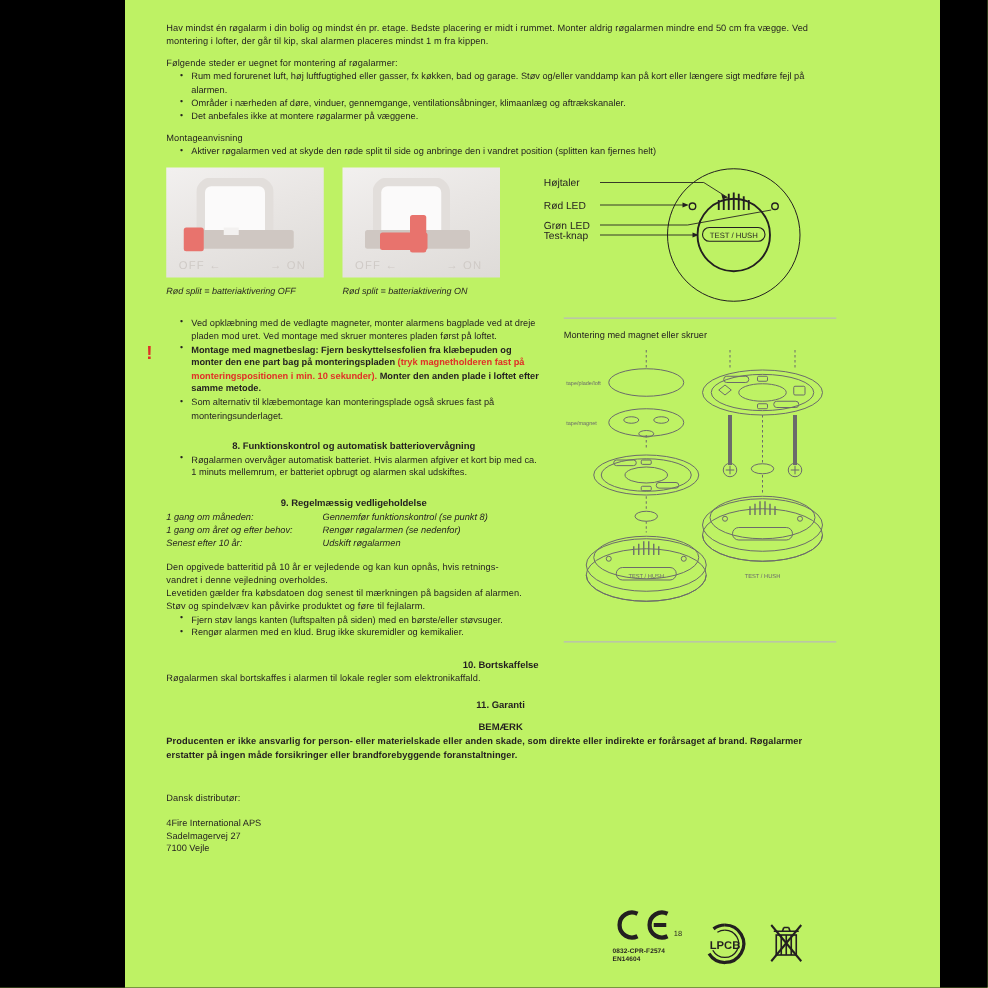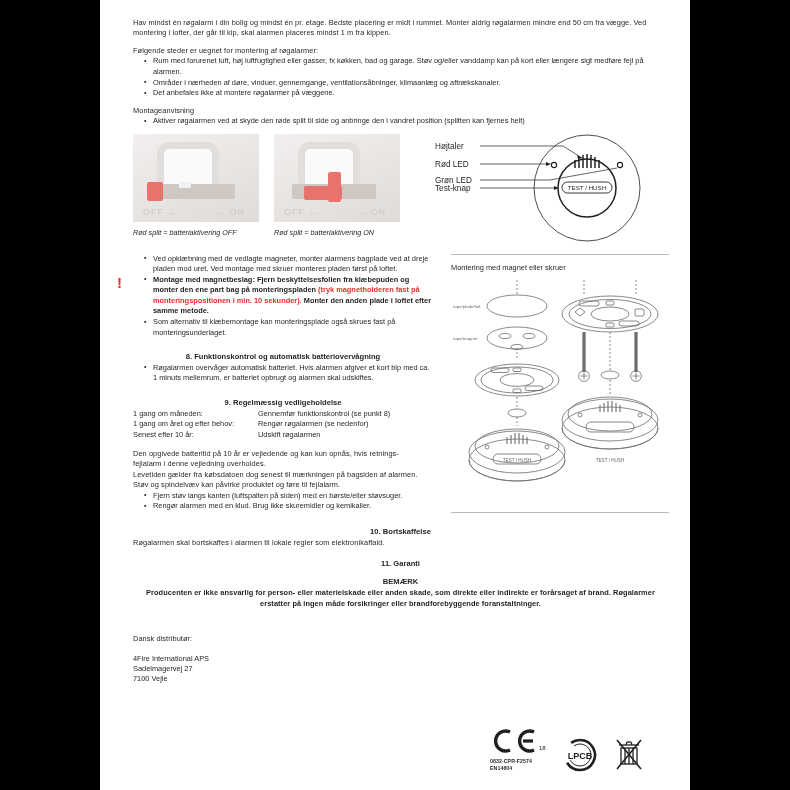--- a/index.html
+++ b/index.html
@@ -6,22 +6,22 @@
   html, body {
     margin: 0; padding: 0;
     width: 790px; height: 790px;
     background: #000;
     font-family: "Liberation Sans", sans-serif;
     overflow: hidden;
   }
   #page {
     position: absolute;
     left: 100px; top: 0;
-    width: 590px; height: 790px;
-    background: #ffffff;
+    width: 652px; height: 790px;
+    background: #bef264;
   }
   .content {
     position: absolute;
     left: 33px; top: 18px;
     width: 535px;
   }
   p, li, div { color: #231f20; }
 
   
   .para {
@@ -49,21 +49,21 @@
     left: 0; top: -0.5px;
     font-size: 7px;
   }
   .hdr {
     font-size: 7.6px;
     font-weight: bold;
     line-height: 11px;
     margin: 0 0 1px 0;
     text-align: center;
   }
-  .bold { font-weight: bold; text-align: center; }
+  .bold { font-weight: bold; }
   .red { color: #e03127; }
 
   
   .fig-row {
     position: relative;
     margin-top: 6px;
     height: 115px;
   }
   .photo-wrap { position: absolute; top: 0; }
   .photo {
@@ -145,21 +145,21 @@
     position: absolute;
     left: -16px;
     top: 21px;
     color: #e03127;
     font-weight: bold;
     font-size: 15px;
     line-height: 1;
   }
 
   
-  .mtable { font-size: 7.4px; line-height: 10.4px; }
+  .mtable { font-size: 7.4px; line-height: 10.4px; font-style: italic; }
   .mtable .row { display: flex; }
   .mtable .c1 { width: 125px; flex: none; }
   .mtable .c2 { flex: 1; }
 
   
   .brand { display: flex; align-items: center; margin-top: 6px; }
   .brand-text { margin-left: 4px; }
   .brand-name {
     font-family: "Liberation Serif", serif;
     font-size: 15px;
@@ -409,21 +409,21 @@
           <text x="2" y="64" font-size="4.4" fill="#6b6b6b" font-family="Liberation Sans, sans-serif">tape/magnet</text>
         </svg>
 
         <div class="rule bottom"></div>
       </div>
     </div>
 
     <div style="height:9px"></div>
     <div class="col-left">
       <div class="para tight">Den opgivede batteritid på 10 år er vejledende og kan kun opnås, hvis retnings-</div>
-      <div class="para tight">fejlalarm i denne vejledning overholdes.</div>
+      <div class="para tight">vandret i denne vejledning overholdes.</div>
     </div>
     <div style="width:535px">
       <div class="para tight">Levetiden gælder fra købsdatoen dog senest til mærkningen på bagsiden af alarmen.</div>
       <div class="para tight">Støv og spindelvæv kan påvirke produktet og føre til fejlalarm.</div>
     </div>
     <ul class="bullets">
       <li>Fjern støv langs kanten (luftspalten på siden) med en børste/eller støvsuger.</li>
       <li>Rengør alarmen med en klud. Brug ikke skuremidler og kemikalier.</li>
     </ul>
 

